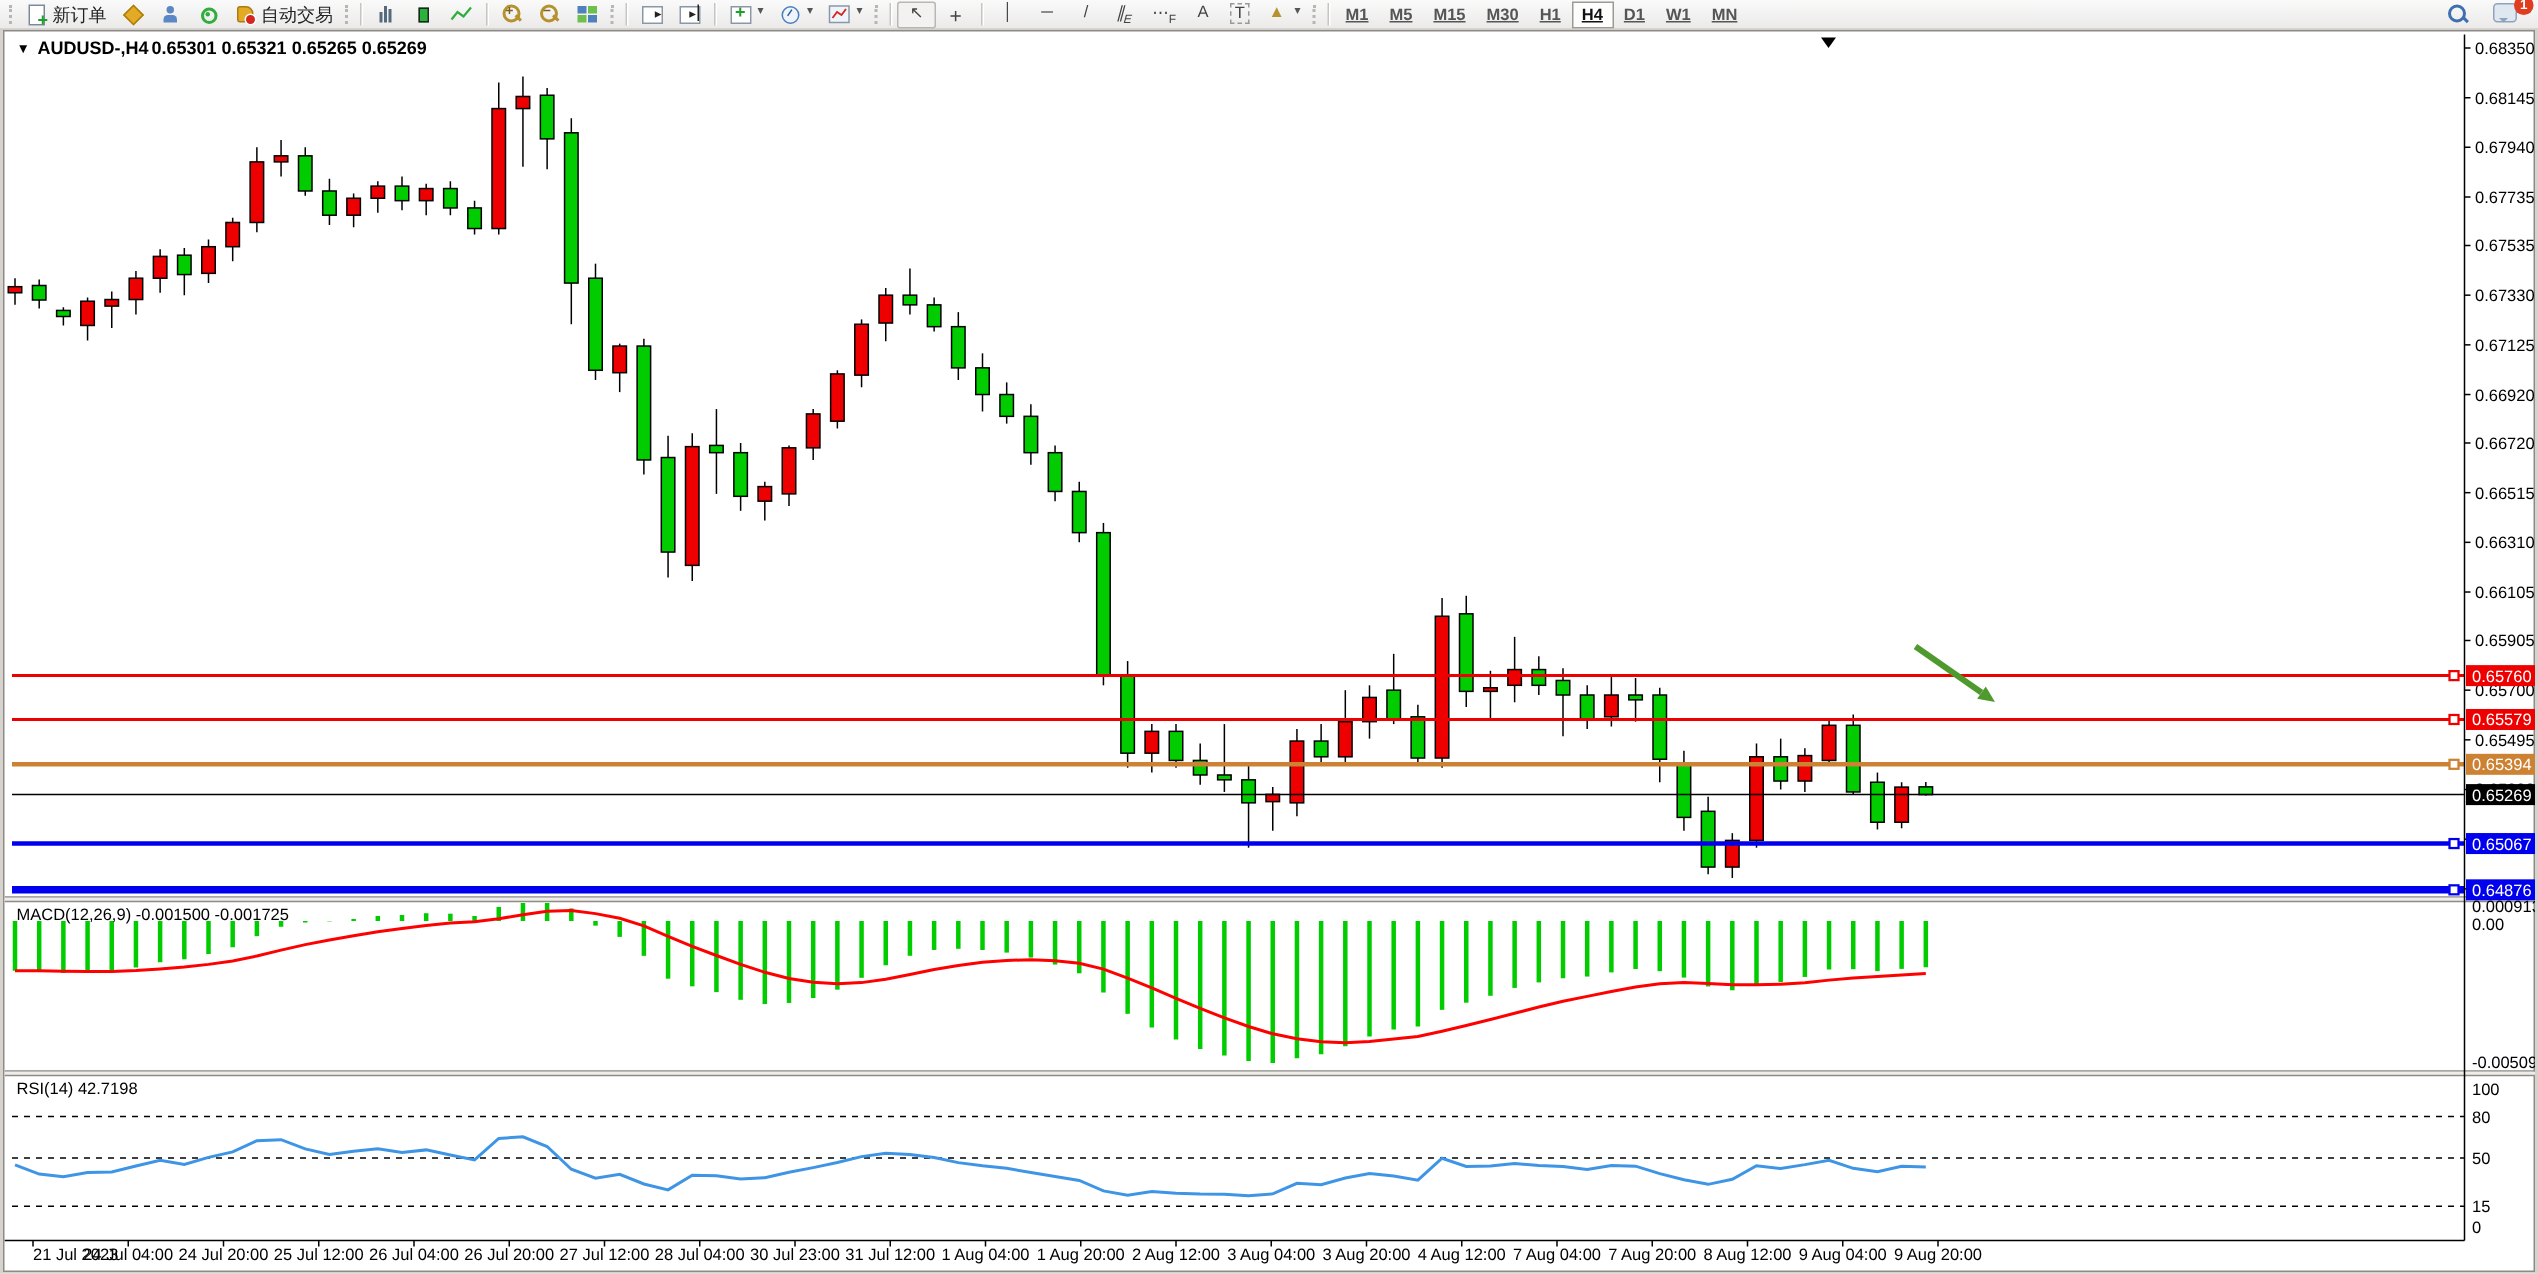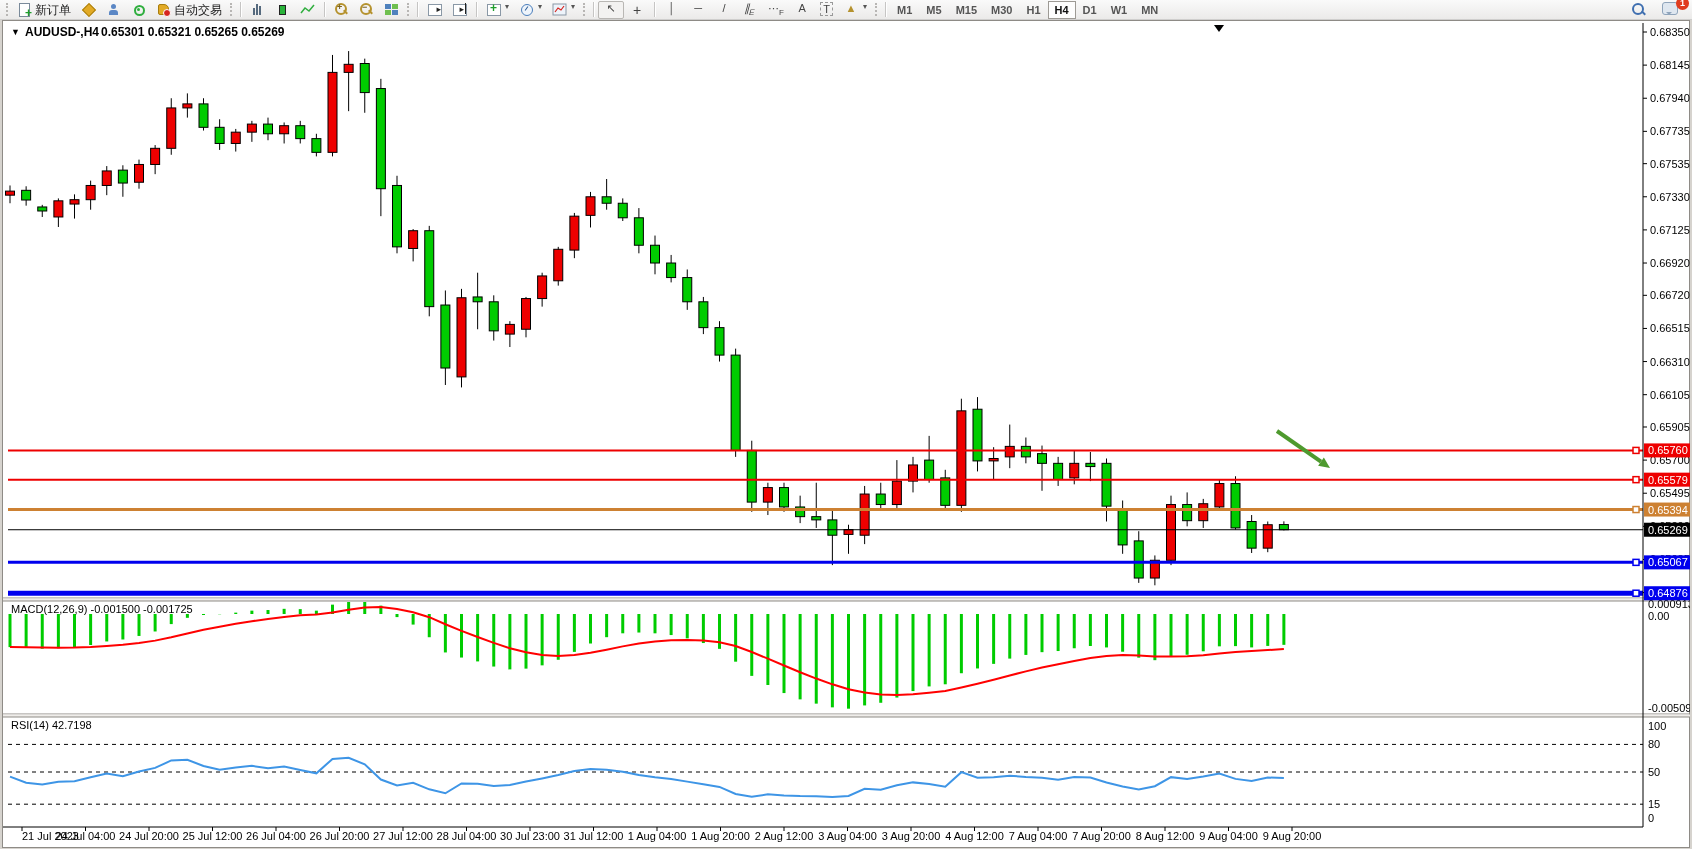--- a/index.html
+++ b/index.html
@@ -32,21 +32,21 @@
   .icmag::before{content:"";position:absolute;left:1px;top:1px;width:8px;height:8px;border:2px solid #b5922e;border-radius:50%;}
   .icmag::after{content:"";position:absolute;left:9px;top:9px;width:5px;height:2px;background:#b5922e;transform:rotate(45deg);}
   .icmag i{position:absolute;left:3px;top:0px;font-style:normal;font-size:9px;font-weight:bold;color:#7a621e;}
   .ictile span{position:absolute;width:6px;height:5px;}
   .icchart::before{content:"";position:absolute;left:1px;top:2px;width:12px;height:10px;background:#fff;border:1px solid #8a98a6;}
   .icchart i{position:absolute;font-style:normal;}
   .icclock::before{content:"";position:absolute;left:2px;top:2px;width:10px;height:10px;border:1px solid #4a7ebb;border-radius:50%;background:#eef4fb;}
   .icclock::after{content:"";position:absolute;left:7px;top:4px;width:1px;height:5px;background:#2b5c96;transform:rotate(35deg);}
   .caret{font-size:8px;color:#555;margin-left:1px;}
   .tf{display:flex;height:18px;align-items:center;}
-  .tfb{font:bold 11px "Liberation Sans",sans-serif;color:#555;padding:2px 6px;height:18px;border:1px solid transparent;background:transparent;}
+  .tfb{font:bold 11px "Liberation Sans",sans-serif;color:#555;padding:2px 6px;height:18px;border:1px solid transparent;background:transparent;text-decoration:underline;}
   .tfb.active{background:#fdfdfd;border:1px solid #9d9a95;color:#111;}
   .tbright{margin-left:auto;display:flex;align-items:center;gap:6px;padding-right:6px;}
   .icsearch{width:15px;height:15px;position:relative;}
   .icsearch::before{content:"";position:absolute;left:1px;top:1px;width:8px;height:8px;border:2px solid #3f6fb0;border-radius:50%;}
   .icsearch::after{content:"";position:absolute;left:10px;top:10px;width:5px;height:2px;background:#3f6fb0;transform:rotate(45deg);}
   .icchat{width:16px;height:13px;position:relative;background:#dfe7f0;border:1px solid #8fa4bb;border-radius:3px;}
   .icchat::after{content:"";position:absolute;left:3px;bottom:-4px;border:3px solid transparent;border-top-color:#8fa4bb;}
   .badge{position:absolute;right:-7px;top:-5px;min-width:13px;height:13px;background:#e03c1f;color:#fff;
          border-radius:7px;font:bold 9px "Liberation Sans",sans-serif;text-align:center;line-height:13px;padding:0 2px;}
   

